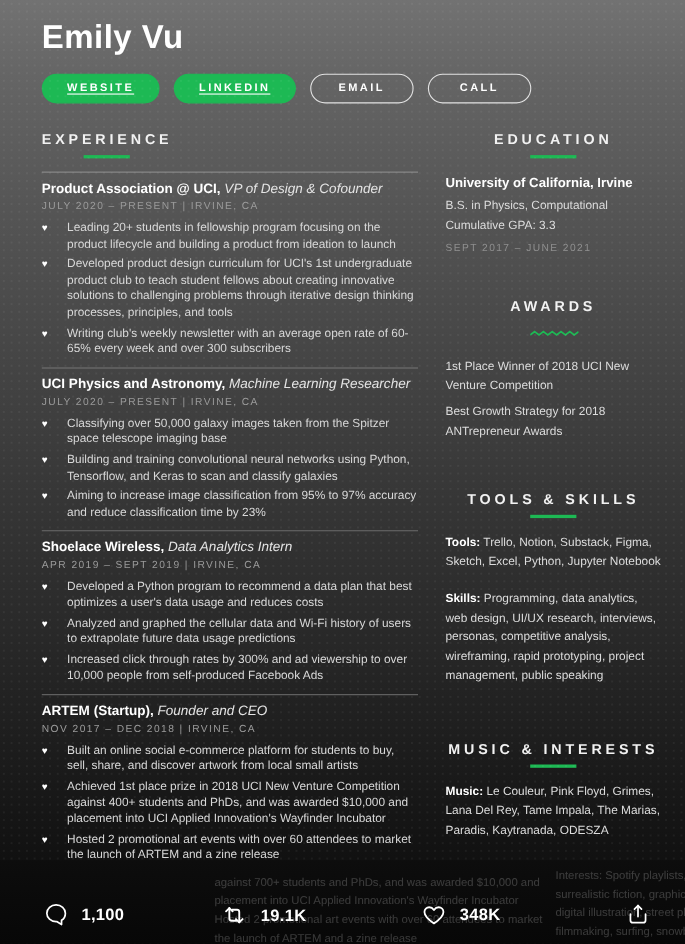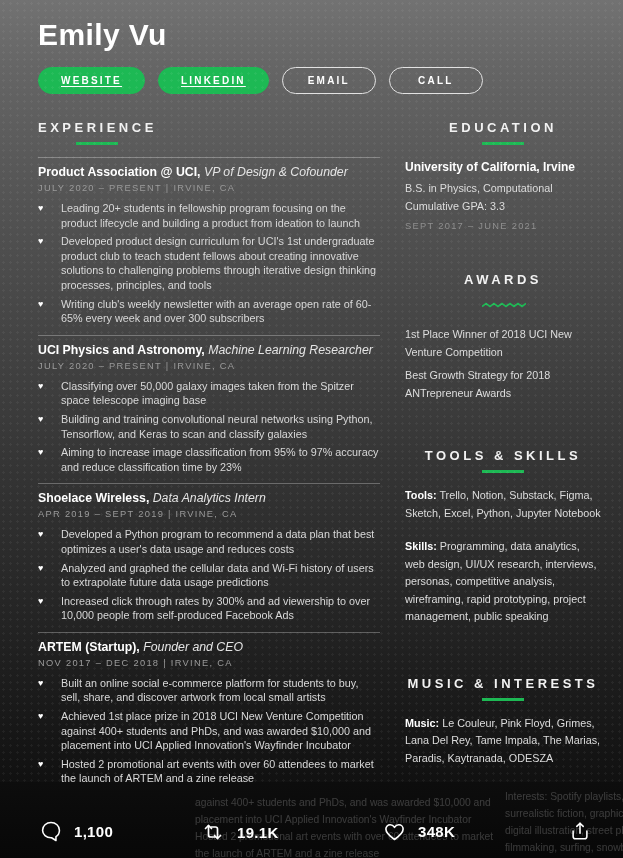--- a/index.html
+++ b/index.html
@@ -287,21 +287,21 @@
           <p class="gap-para"><b>Interests:</b><span> Spotify playlists, jazz piano, surrealistic fiction, graphic design, digital illustration, street photography, filmmaking, surfing, snowboarding</span></p>
         </div>
       </div>
 
     </div>
   </div>
 
   <div class="footer">
 
     <div class="ghost ghost-left">
-      <div>against 400+ students and PhDs, and was awarded $10,000 and</div>
+      <div>against 700+ students and PhDs, and was awarded $10,000 and</div>
       <div>placement into UCI Applied Innovation's Wayfinder Incubator</div>
       <div>Hosted 2 promotional art events with over 60 attendees to market</div>
       <div>the launch of ARTEM and a zine release</div>
     </div>
     <div class="ghost ghost-right">
       <div>Interests: Spotify playlists, jazz piano,</div>
       <div>surrealistic fiction, graphic design,</div>
       <div>digital illustration, street photography,</div>
       <div>filmmaking, surfing, snowboarding</div>
     </div>

